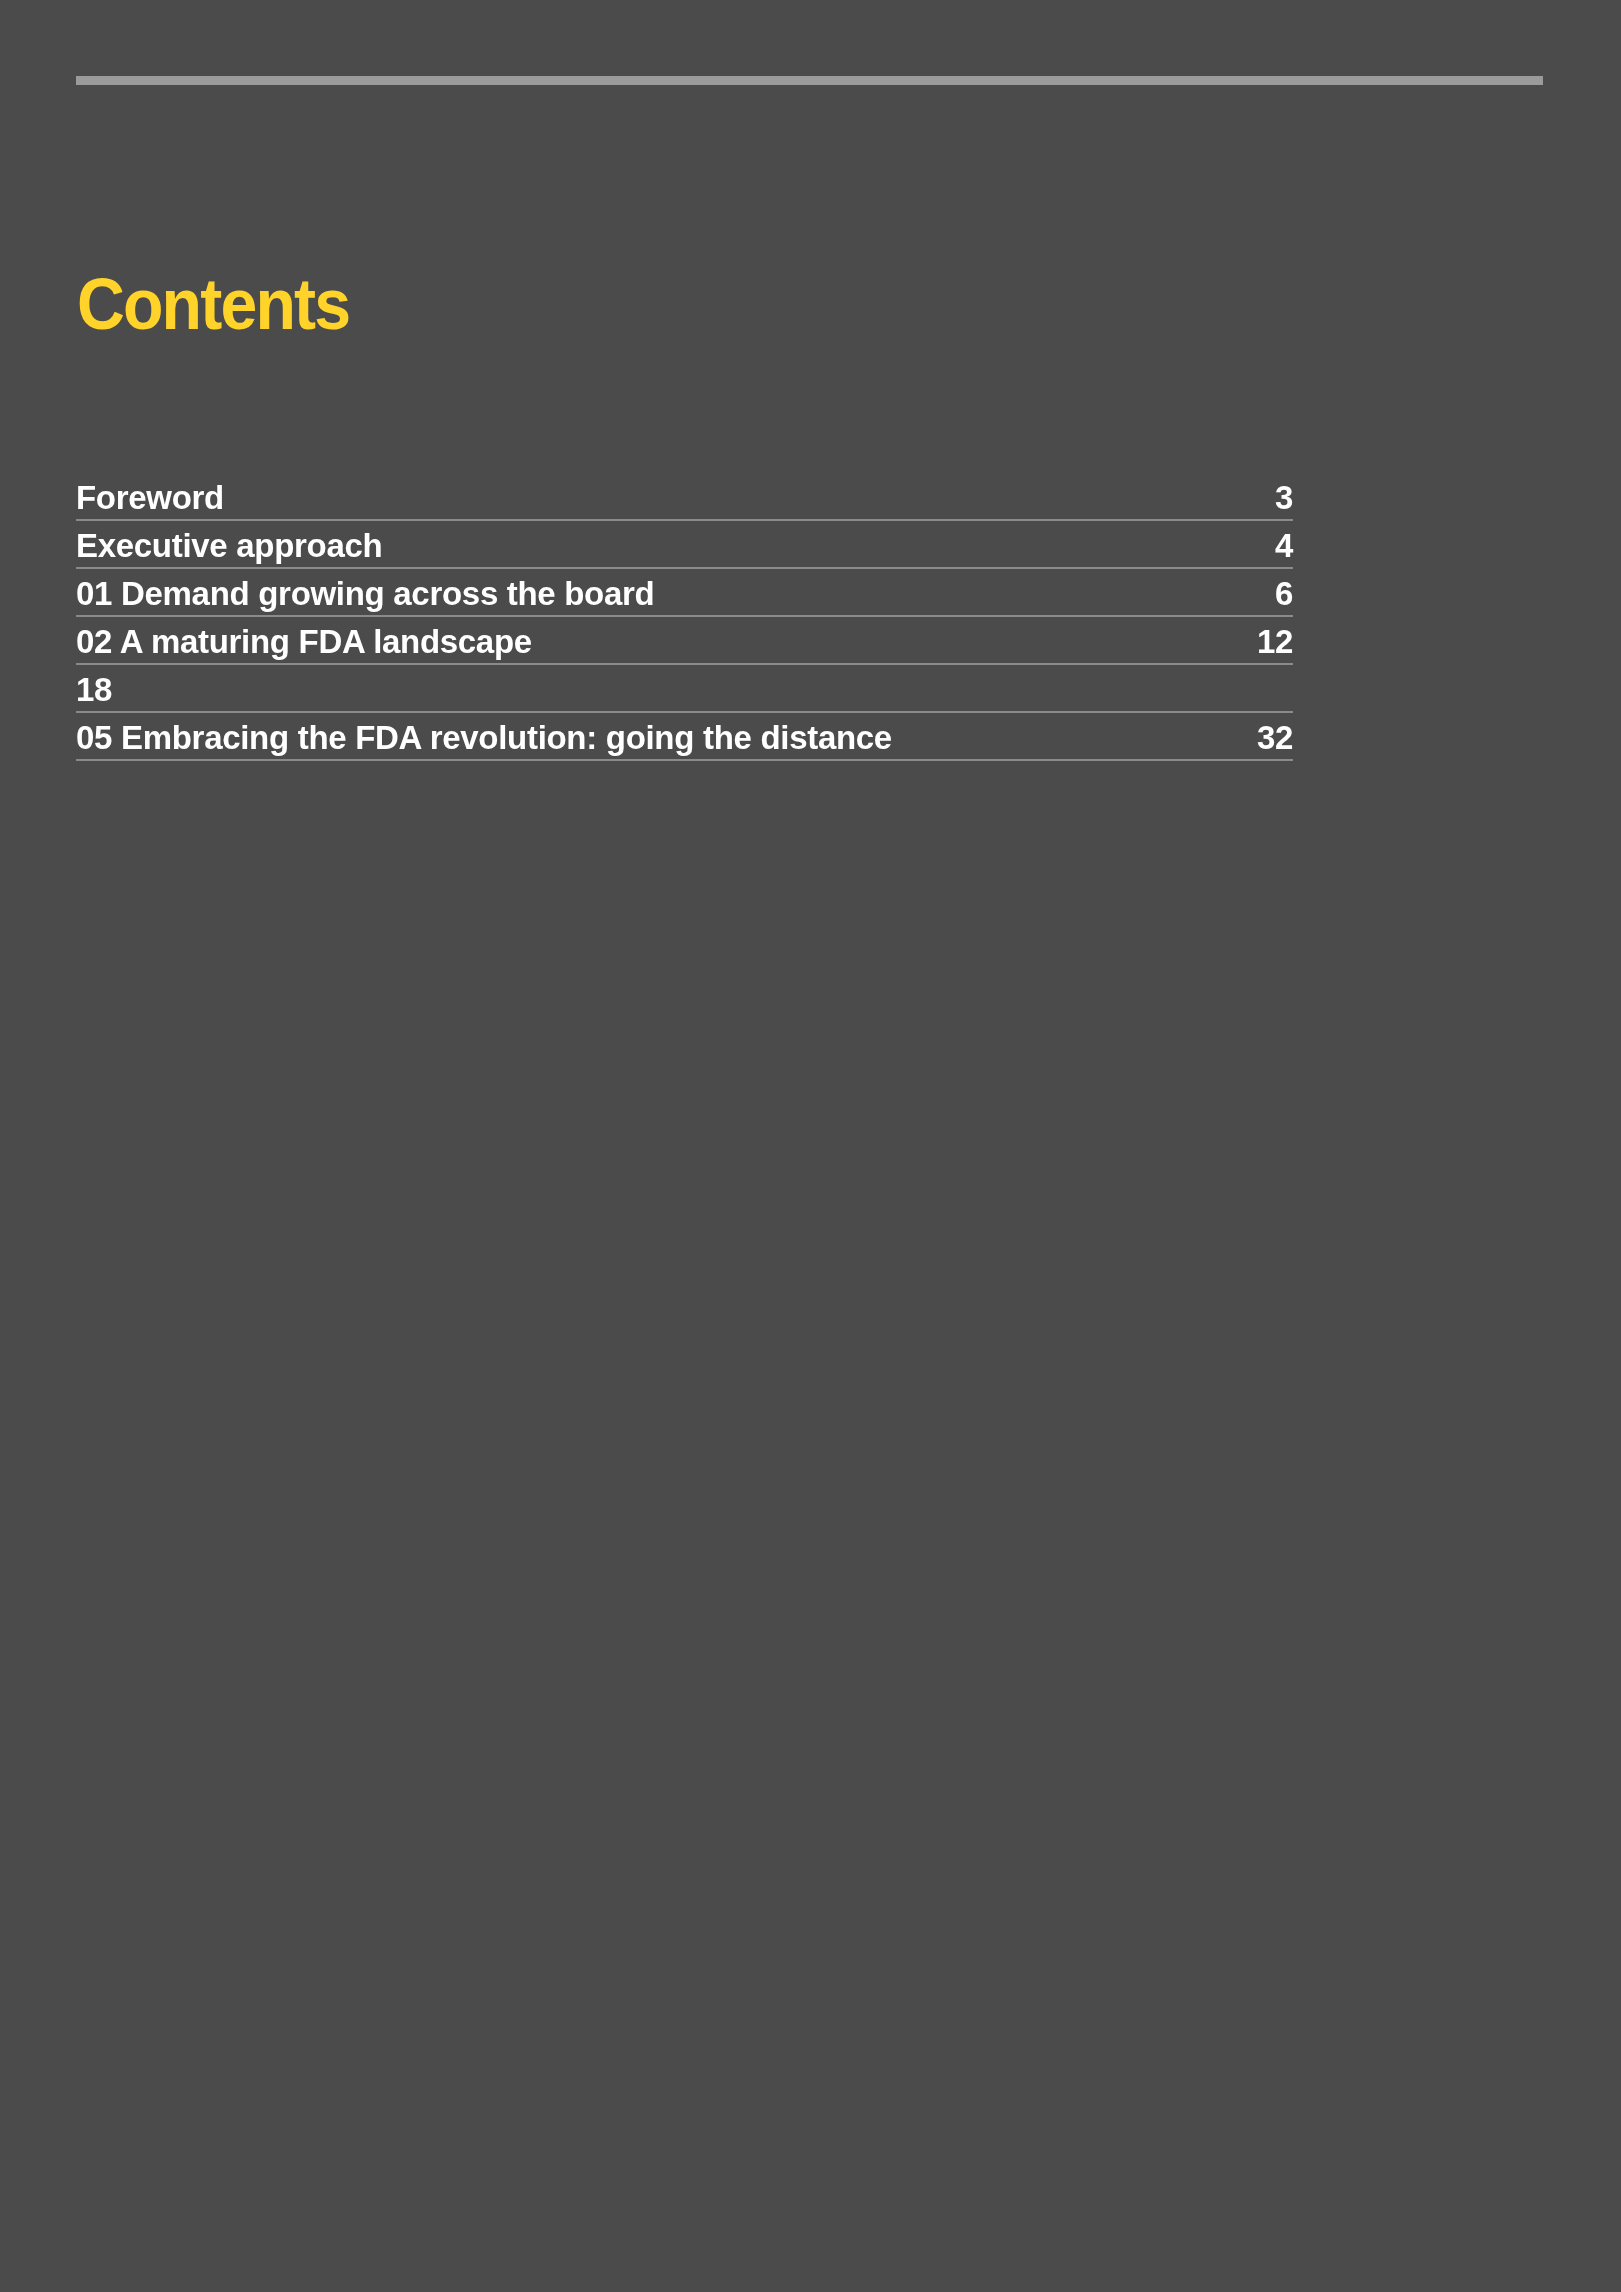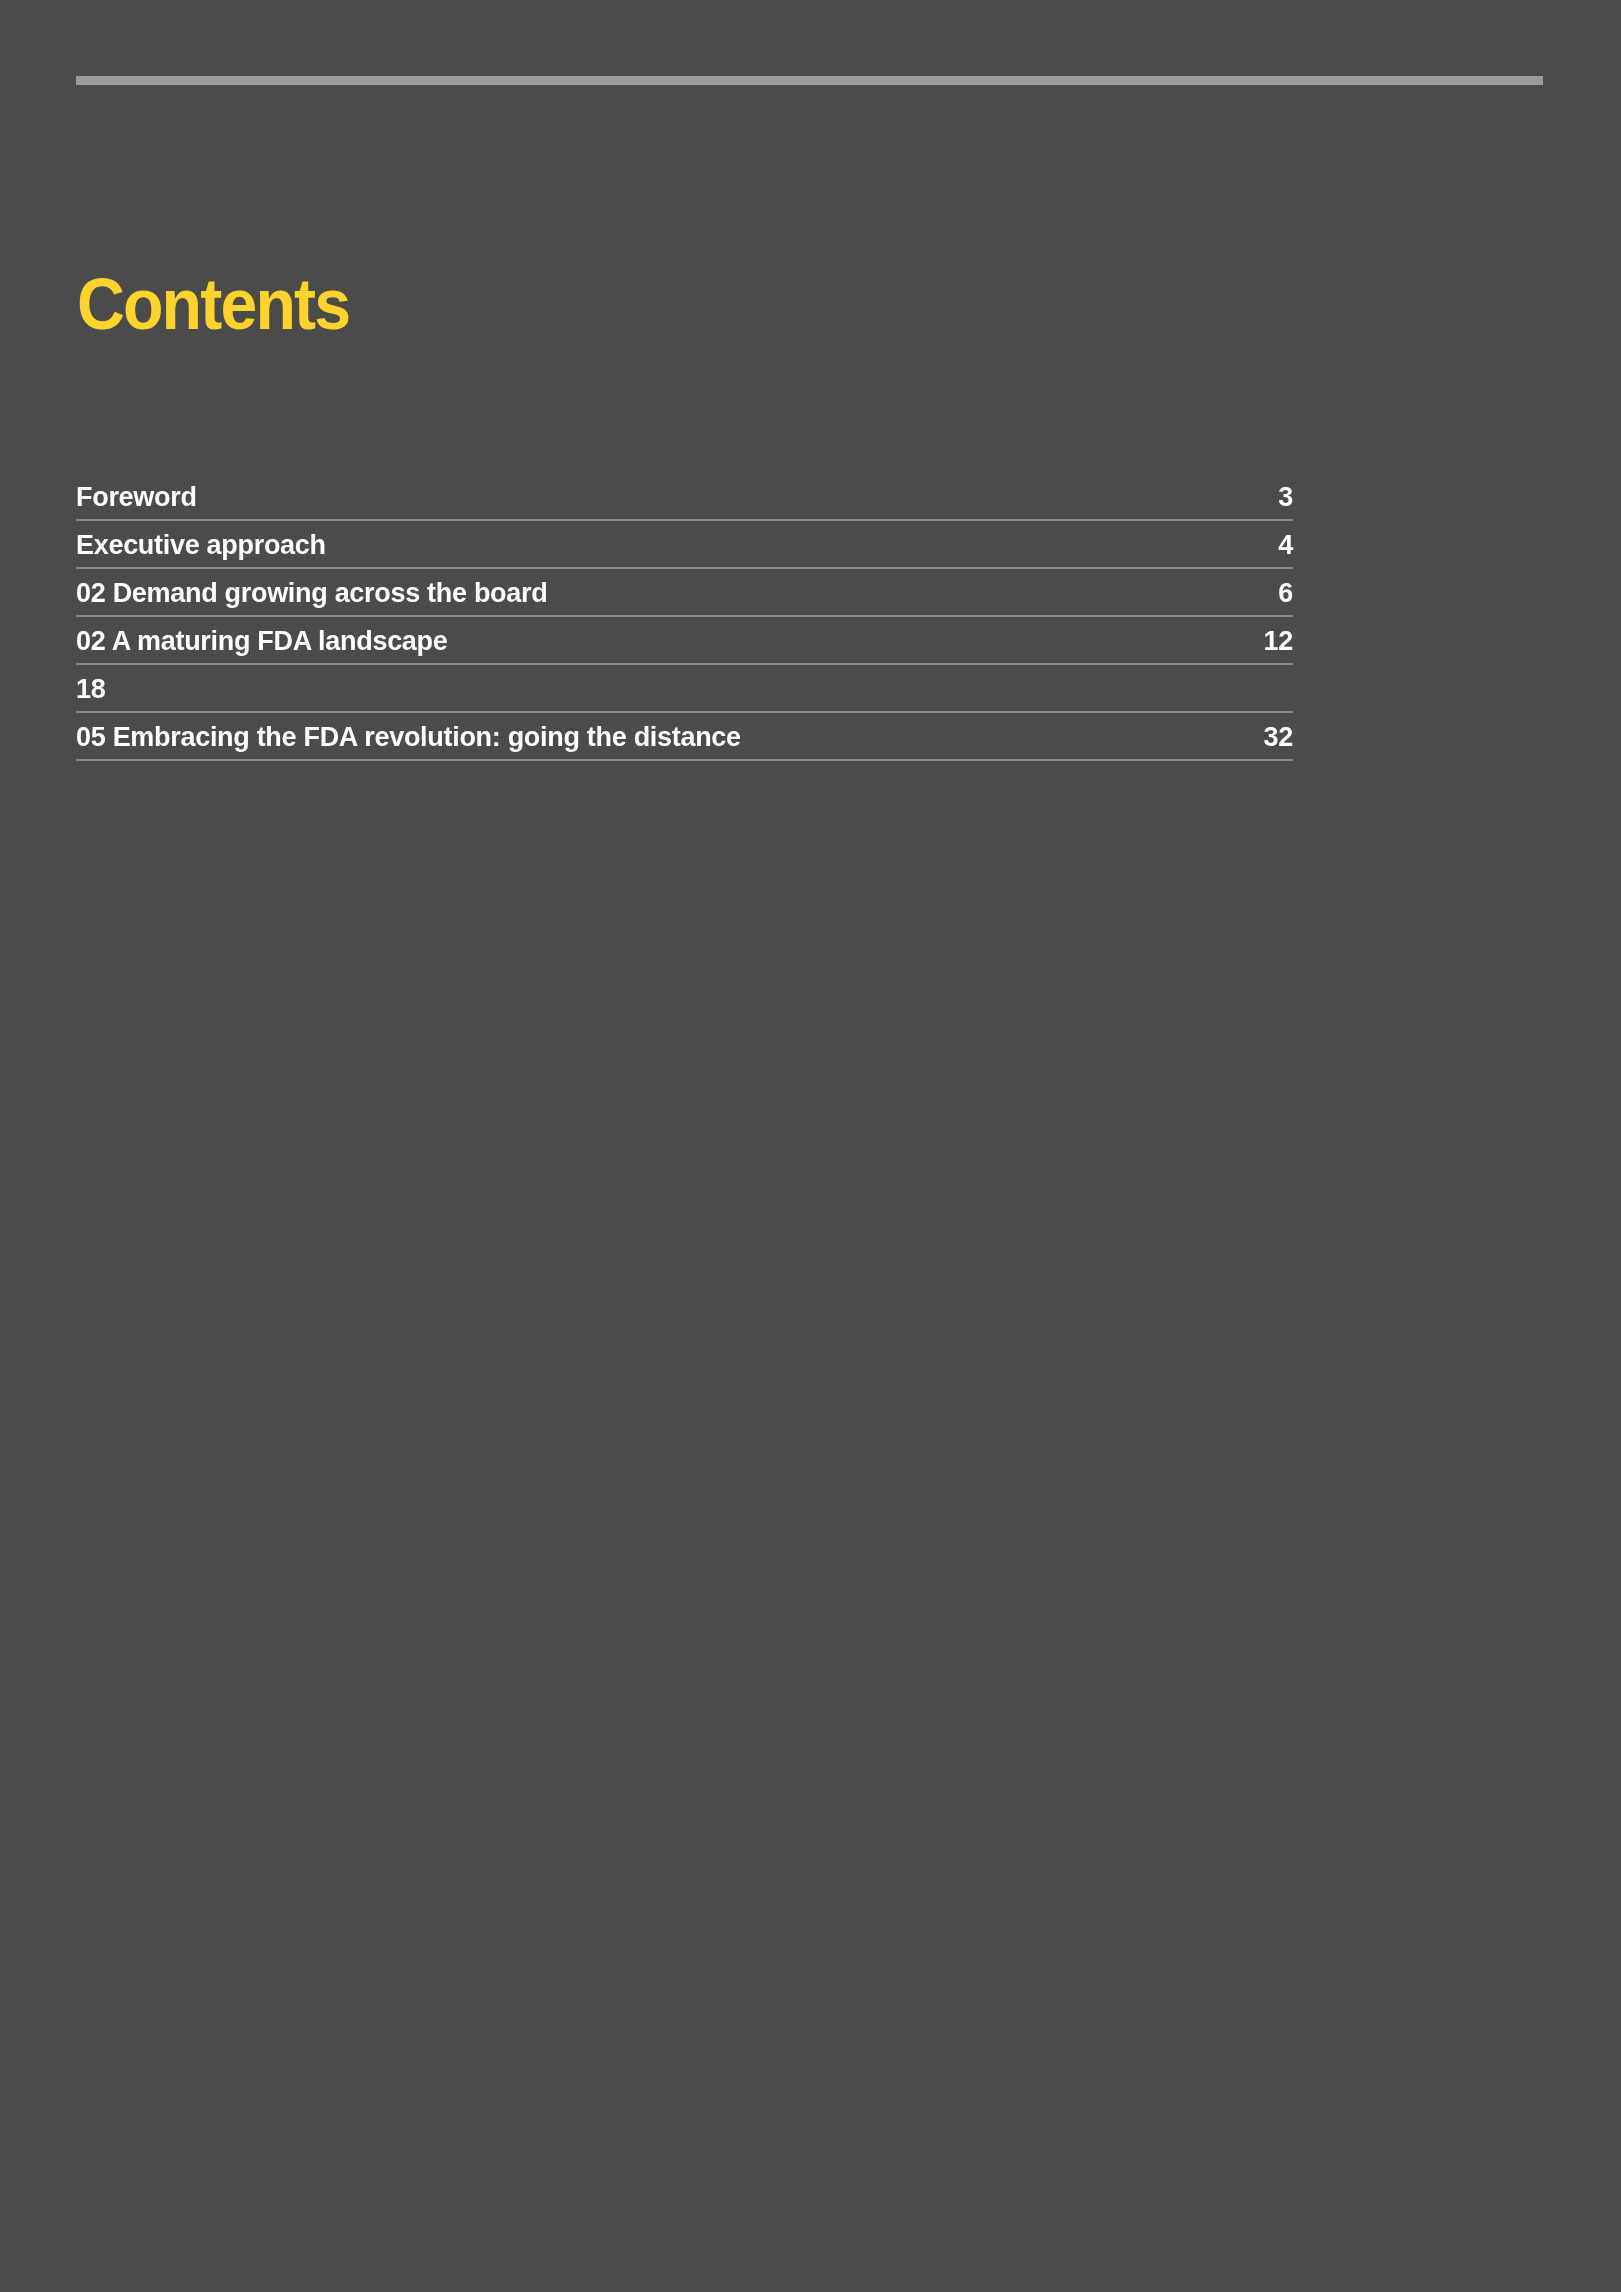--- a/index.html
+++ b/index.html
@@ -44,21 +44,21 @@
   .toc-row {
     box-sizing: border-box;
     height: 48px;
     display: flex;
     justify-content: space-between;
     align-items: center;
     border-bottom: 2px solid #8A8A8A;
     cursor: pointer;
   }
   .toc-label, .toc-page {
-    font-size: 27px;
+    font-size: 33px;
     font-weight: bold;
     color: #FFFFFF;
     letter-spacing: -0.3px;
     white-space: nowrap;
     line-height: 1;
     padding-top: 2px;
   }
   .toc-page {
     text-align: right;
   }
@@ -75,21 +75,21 @@
     <span class="toc-label">Foreword</span>
     <span class="toc-page">3</span>
   </div>
 
   <div class="toc-row">
     <span class="toc-label">Executive approach</span>
     <span class="toc-page">4</span>
   </div>
 
   <div class="toc-row">
-    <span class="toc-label">02 Demand growing across the board</span>
+    <span class="toc-label">01 Demand growing across the board</span>
     <span class="toc-page">6</span>
   </div>
 
   <div class="toc-row">
     <span class="toc-label">02 A maturing FDA landscape</span>
     <span class="toc-page">12</span>
   </div>
 
   <div class="toc-row">
     <span class="toc-page">18</span>

